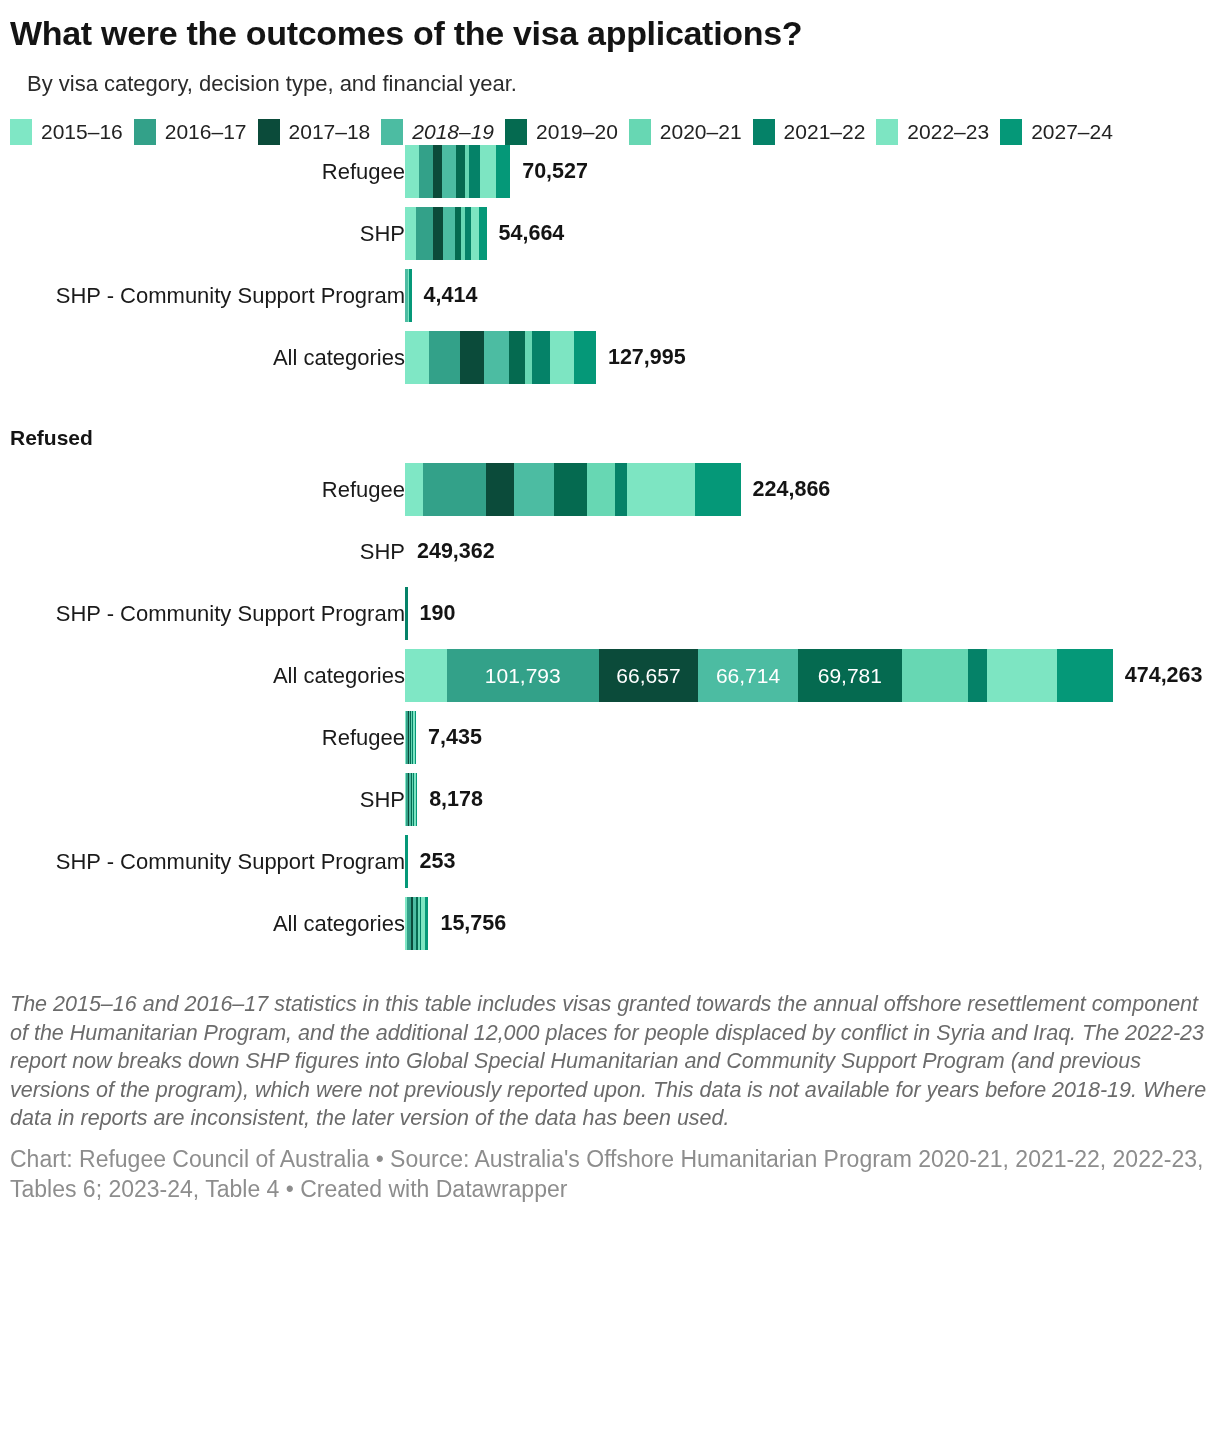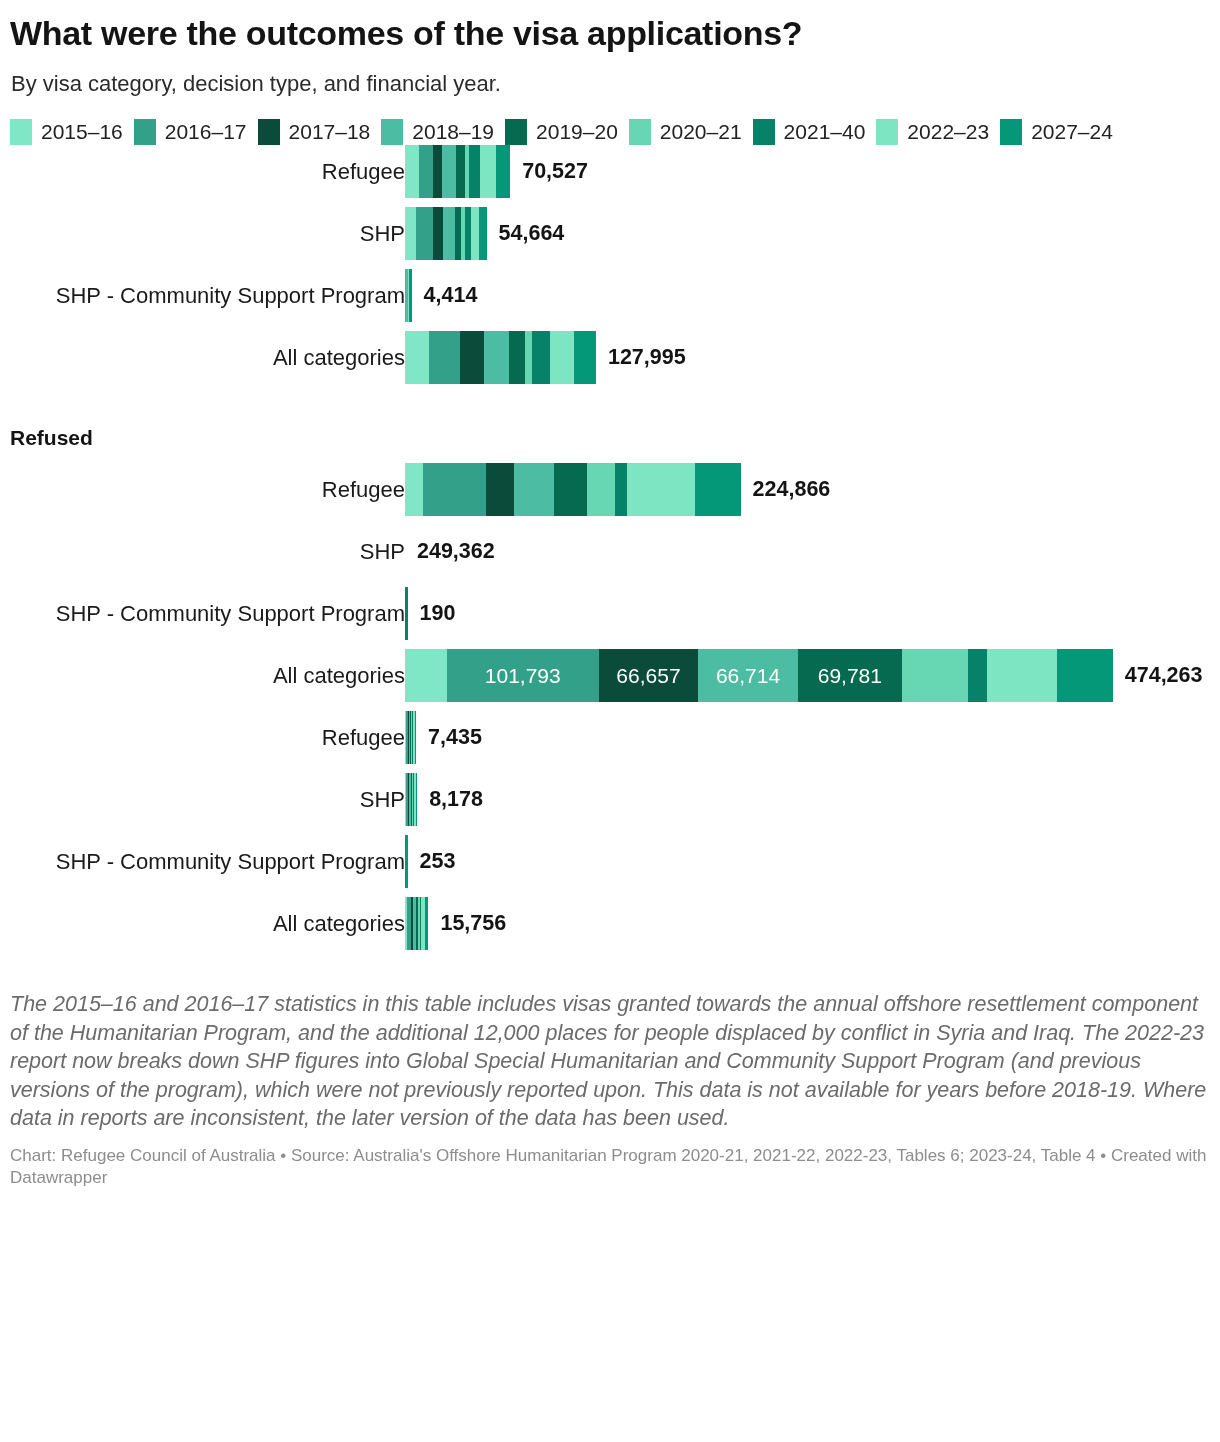--- a/index.html
+++ b/index.html
@@ -7,21 +7,21 @@
     width:1220px;height:1442px;box-sizing:border-box;
     padding:8px 10px 0 10px;
     font-family:"Liberation Sans",sans-serif;
     color:#1a1a1a;overflow:hidden;
   }
   .title{
     font-size:34px;font-weight:700;letter-spacing:-0.3px;
     margin:6px 0 0 0;color:#141414;
   }
   .subtitle{
-    font-size:22px;margin:18px 0 0 1px;color:#2b2b2b;
+    font-size:22px;margin:18px 0 0 17px;color:#2b2b2b;
   }
   .legend{
     margin-top:22px;display:flex;flex-wrap:wrap;
     column-gap:28px;row-gap:7px;align-items:flex-start;
     font-size:21px;color:#222;gap:11px;
   }
   .legend-item{display:flex;align-items:center;}
   .swatch{width:22px;height:26px;display:inline-block;margin-right:9px;flex:0 0 22px;}
   .section-header{
     font-size:21px;font-weight:700;color:#141414;
@@ -37,21 +37,21 @@
   }
   .seg-label{color:#ffffff;font-size:21px;white-space:nowrap;}
   .total{
     font-size:21.5px;font-weight:700;margin-left:12px;white-space:nowrap;color:#141414;
   }
   .footnote{
     margin:40px 0 0 0;font-style:italic;color:#6b6b6b;
     font-size:21.5px;line-height:1.33;
   }
   .credit{
-    margin:12px 0 0 0;color:#8d8d8d;font-size:17px;line-height:1.3;
+    margin:12px 0 0 0;color:#8d8d8d;font-size:23px;line-height:1.3;
   }
 </style>
 </head>
 <body>
 
 <div class="chart">
   <h1 class="title">What were the outcomes of the visa applications?</h1>
   <p class="subtitle">By visa category, decision type, and financial year.</p>
   <div class="legend" id="legend">
       <div class="legend-item">
@@ -61,33 +61,33 @@
       <div class="legend-item">
         <div class="swatch" style="background: rgb(51, 161, 137);"></div>
         <div style="display: inline;">2016–17</div>
       </div>
       <div class="legend-item">
         <div class="swatch" style="background: rgb(11, 75, 58);"></div>
         <div style="display: inline;">2017–18</div>
       </div>
       <div class="legend-item">
         <div class="swatch" style="background: rgb(76, 188, 162);"></div>
-        <div style="display: inline;">2018–19</div>
+        <div style="display: inline; font-style: italic;">2018–19</div>
       </div>
       <div class="legend-item">
         <div class="swatch" style="background: rgb(5, 106, 80);"></div>
         <div style="display: inline;">2019–20</div>
       </div>
       <div class="legend-item">
         <div class="swatch" style="background: rgb(103, 215, 179);"></div>
         <div style="display: inline;">2020–21</div>
       </div>
       <div class="legend-item">
         <div class="swatch" style="background: rgb(5, 130, 104);"></div>
-        <div style="display: inline;">2021–40</div>
+        <div style="display: inline;">2021–22</div>
       </div>
       <div class="legend-item">
         <div class="swatch" style="background: rgb(125, 229, 194);"></div>
         <div style="display: inline;">2022–23</div>
       </div>
       <div class="legend-item">
         <div class="swatch" style="background: rgb(5, 152, 120);"></div>
         <div style="display: inline;">2027–24</div>
       </div>
     </div>

